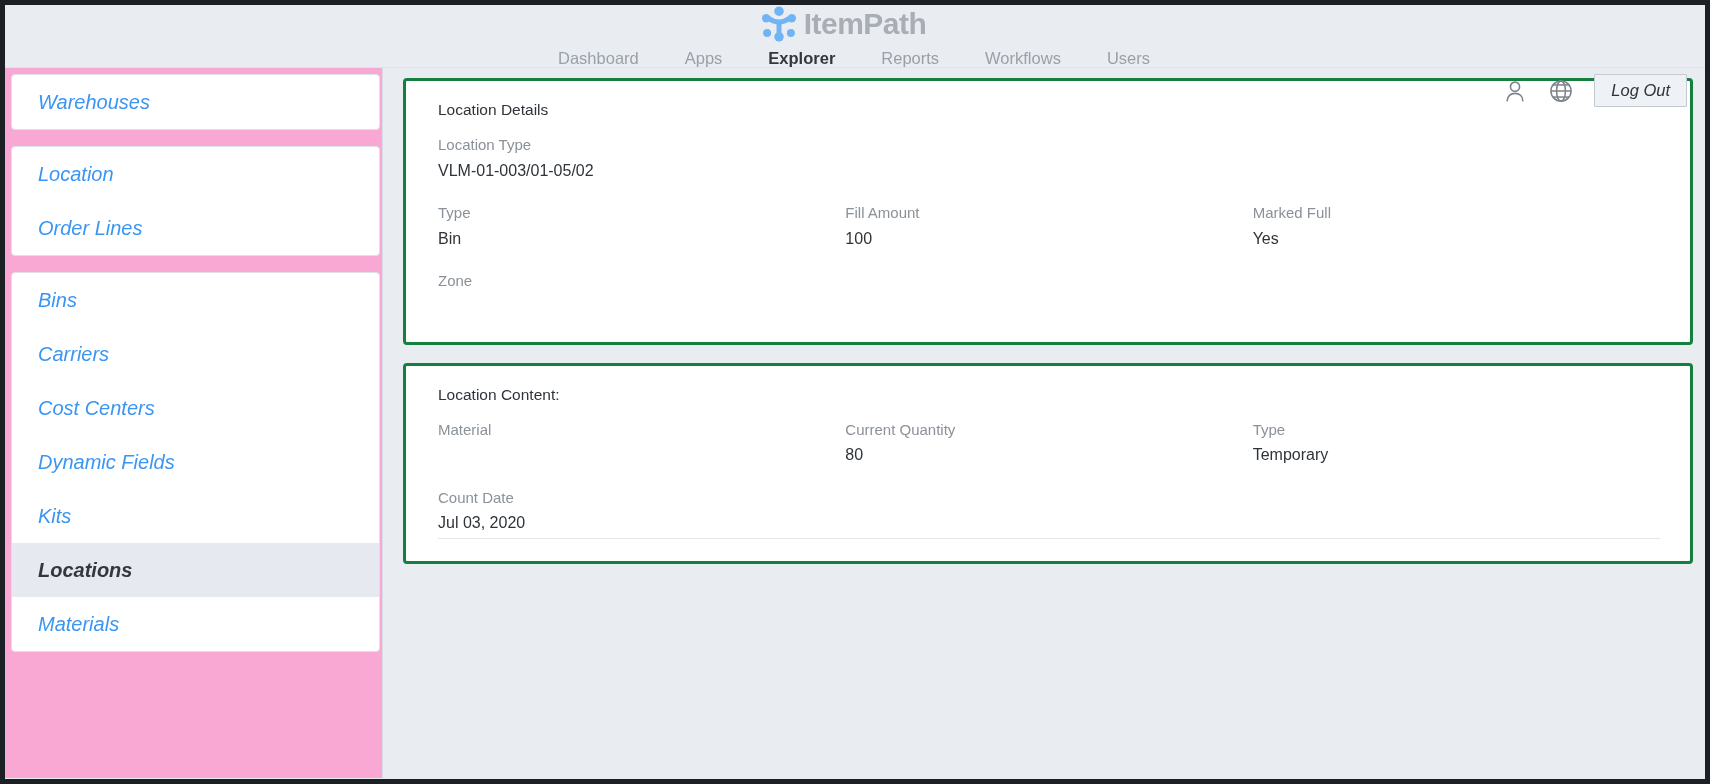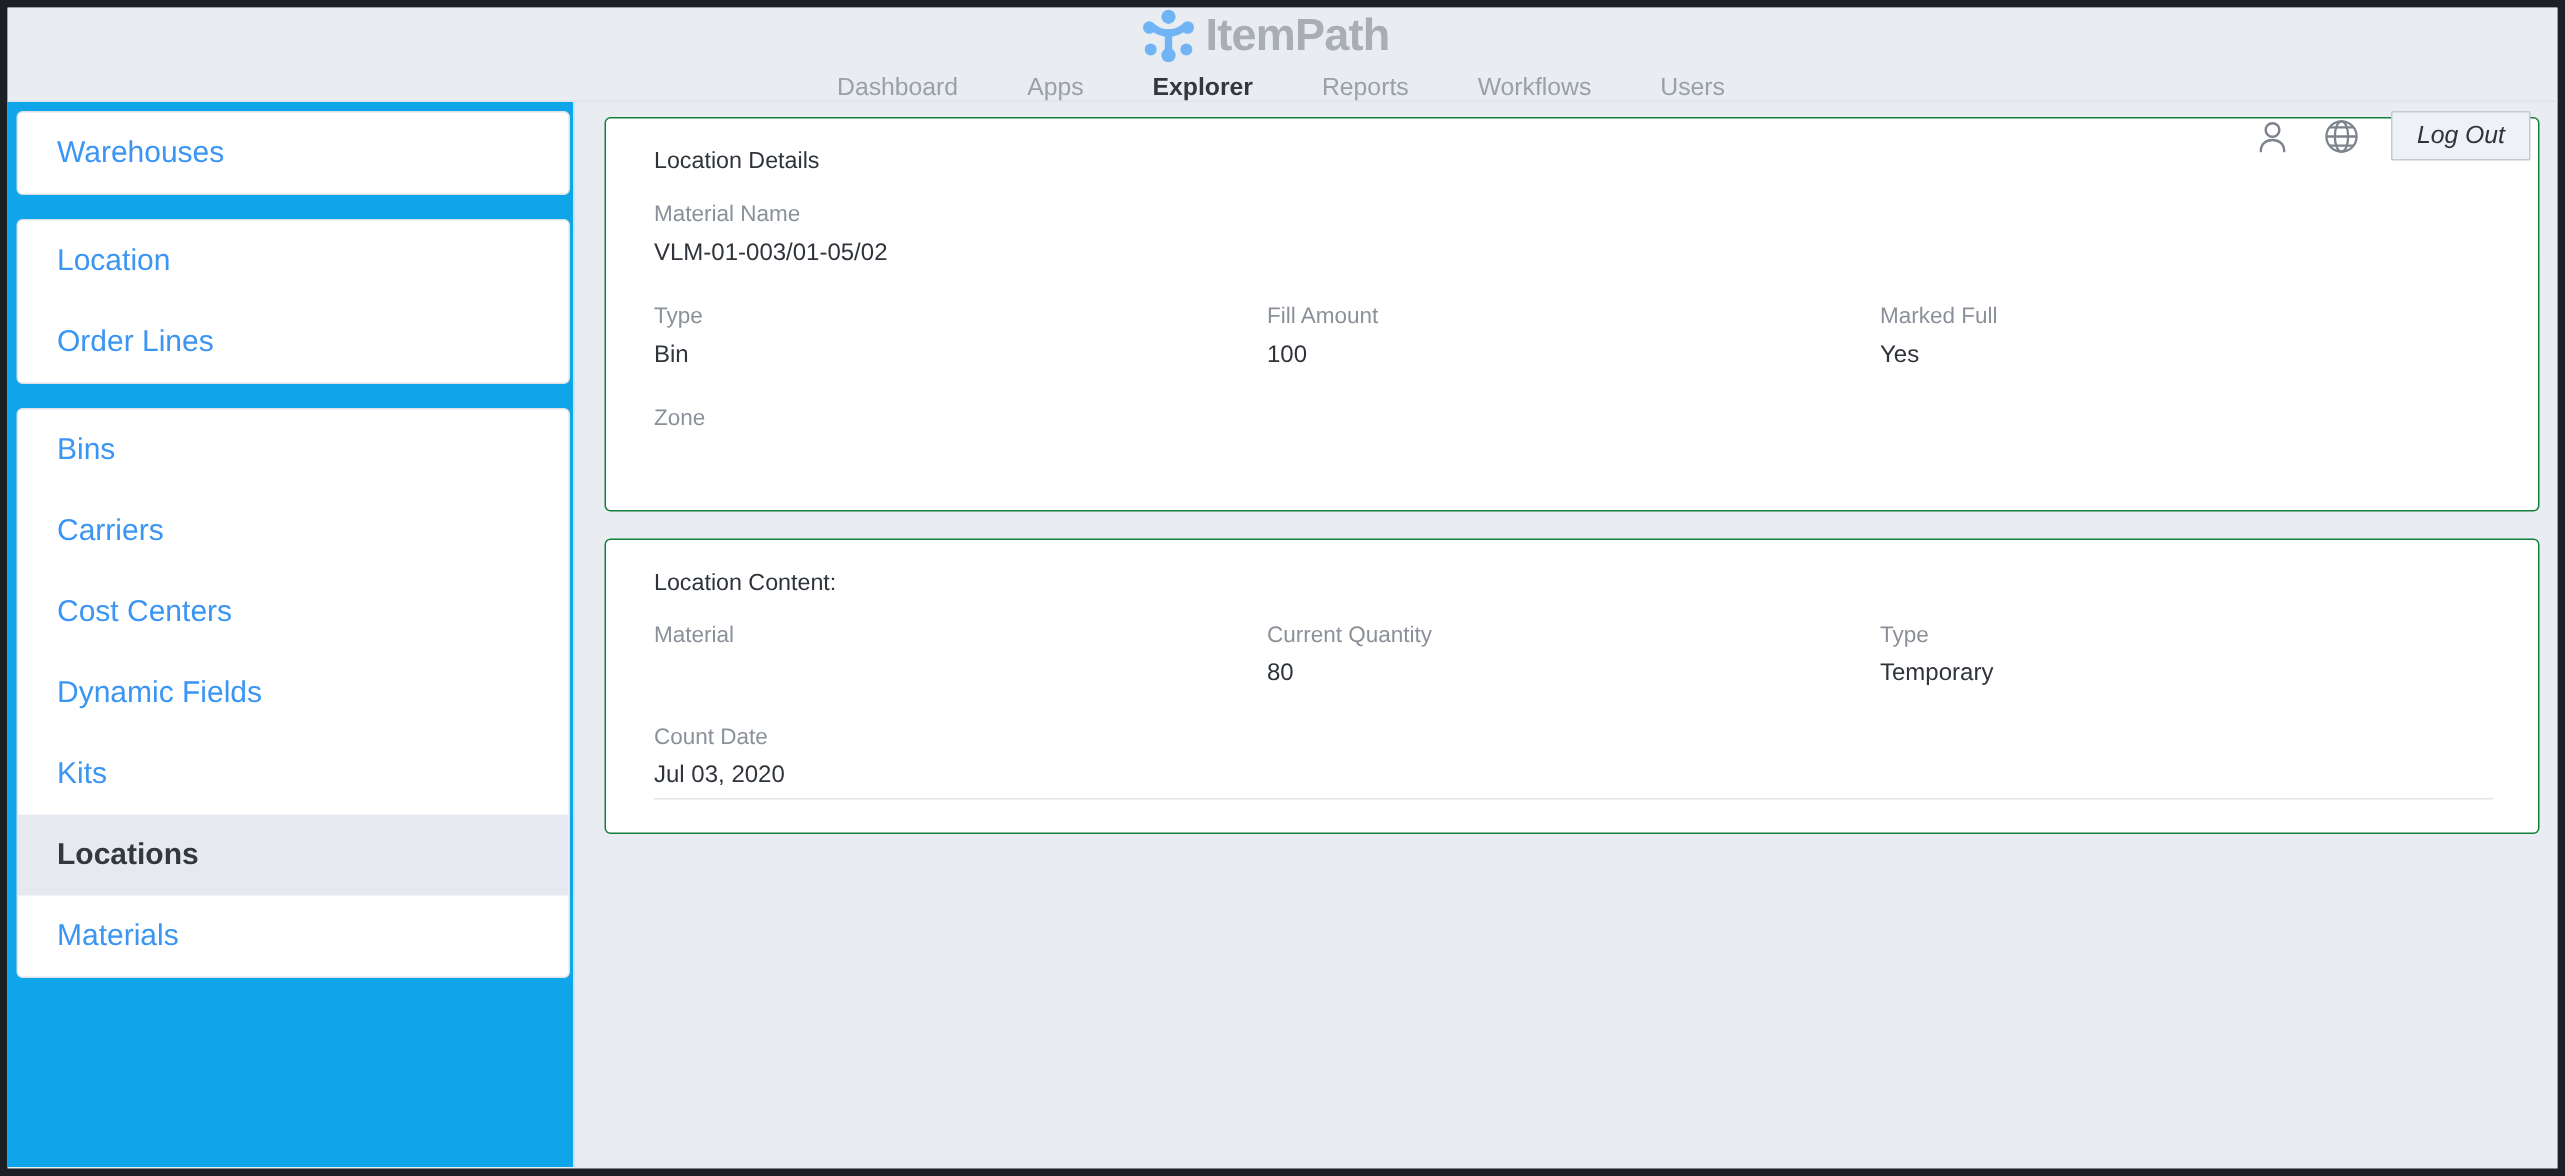--- a/index.html
+++ b/index.html
@@ -66,23 +66,24 @@
     font-style: italic;
   }
   
   #body { display: flex; height: 710px; align-items: flex-start; }
   
   #sidebar {
     width: 378px;
     flex: none;
     height: 710px;
     padding: 6px 2px 0 6px;
-    background: #0ea5e9;
+    background: #f9a8d4;
     border-right: 1px solid #d9dee5;
     overflow: hidden;
+    font-style: italic;
   }
   .side-group {
     background: #ffffff;
     border: 1px solid #dde2e8;
     border-radius: 4px;
     margin-bottom: 16px;
     overflow: hidden;
   }
   .side-item {
     padding: 14px 0 14px 26px;
@@ -99,21 +100,21 @@
   
   #main {
     flex: 1;
     height: 710px;
     padding: 10px 12px 0 20px;
     background: #e9edf2;
     overflow: hidden;
   }
   .card {
     background: #ffffff;
-    border: 1px solid #15803d;
+    border: 3px solid #15803d;
     border-radius: 4px;
     padding: 20px 30px 22px 32px;
     margin-bottom: 18px;
   }
   .card-title {
     font-size: 15.5px;
     color: #2f343a;
     margin-bottom: 16px;
   }
   .field-row {
@@ -218,21 +219,21 @@
 
     </aside>
 
     <main id="main">
 
       <section class="card">
         <div class="card-title">Location Details</div>
 
         <div class="field-row">
           <div class="field full">
-            <div class="field-label">Material Name</div>
+            <div class="field-label">Location Type</div>
             <div class="field-value">VLM-01-003/01-05/02</div>
           </div>
         </div>
 
         <div class="field-row">
           <div class="field">
             <div class="field-label">Type</div>
             <div class="field-value">Bin</div>
           </div>
           <div class="field">

